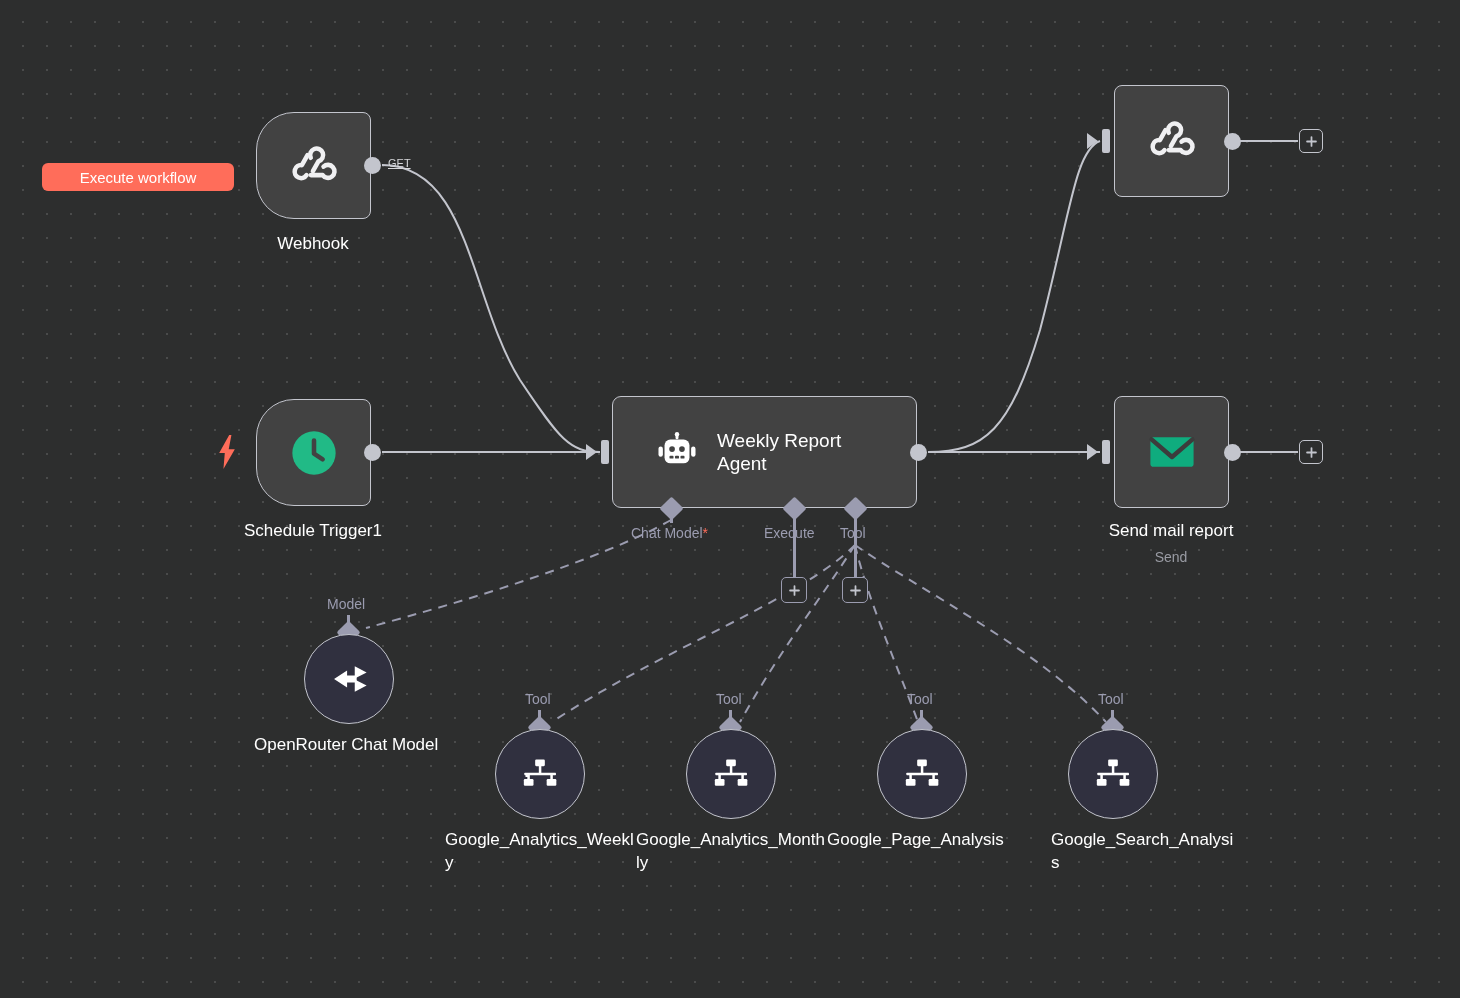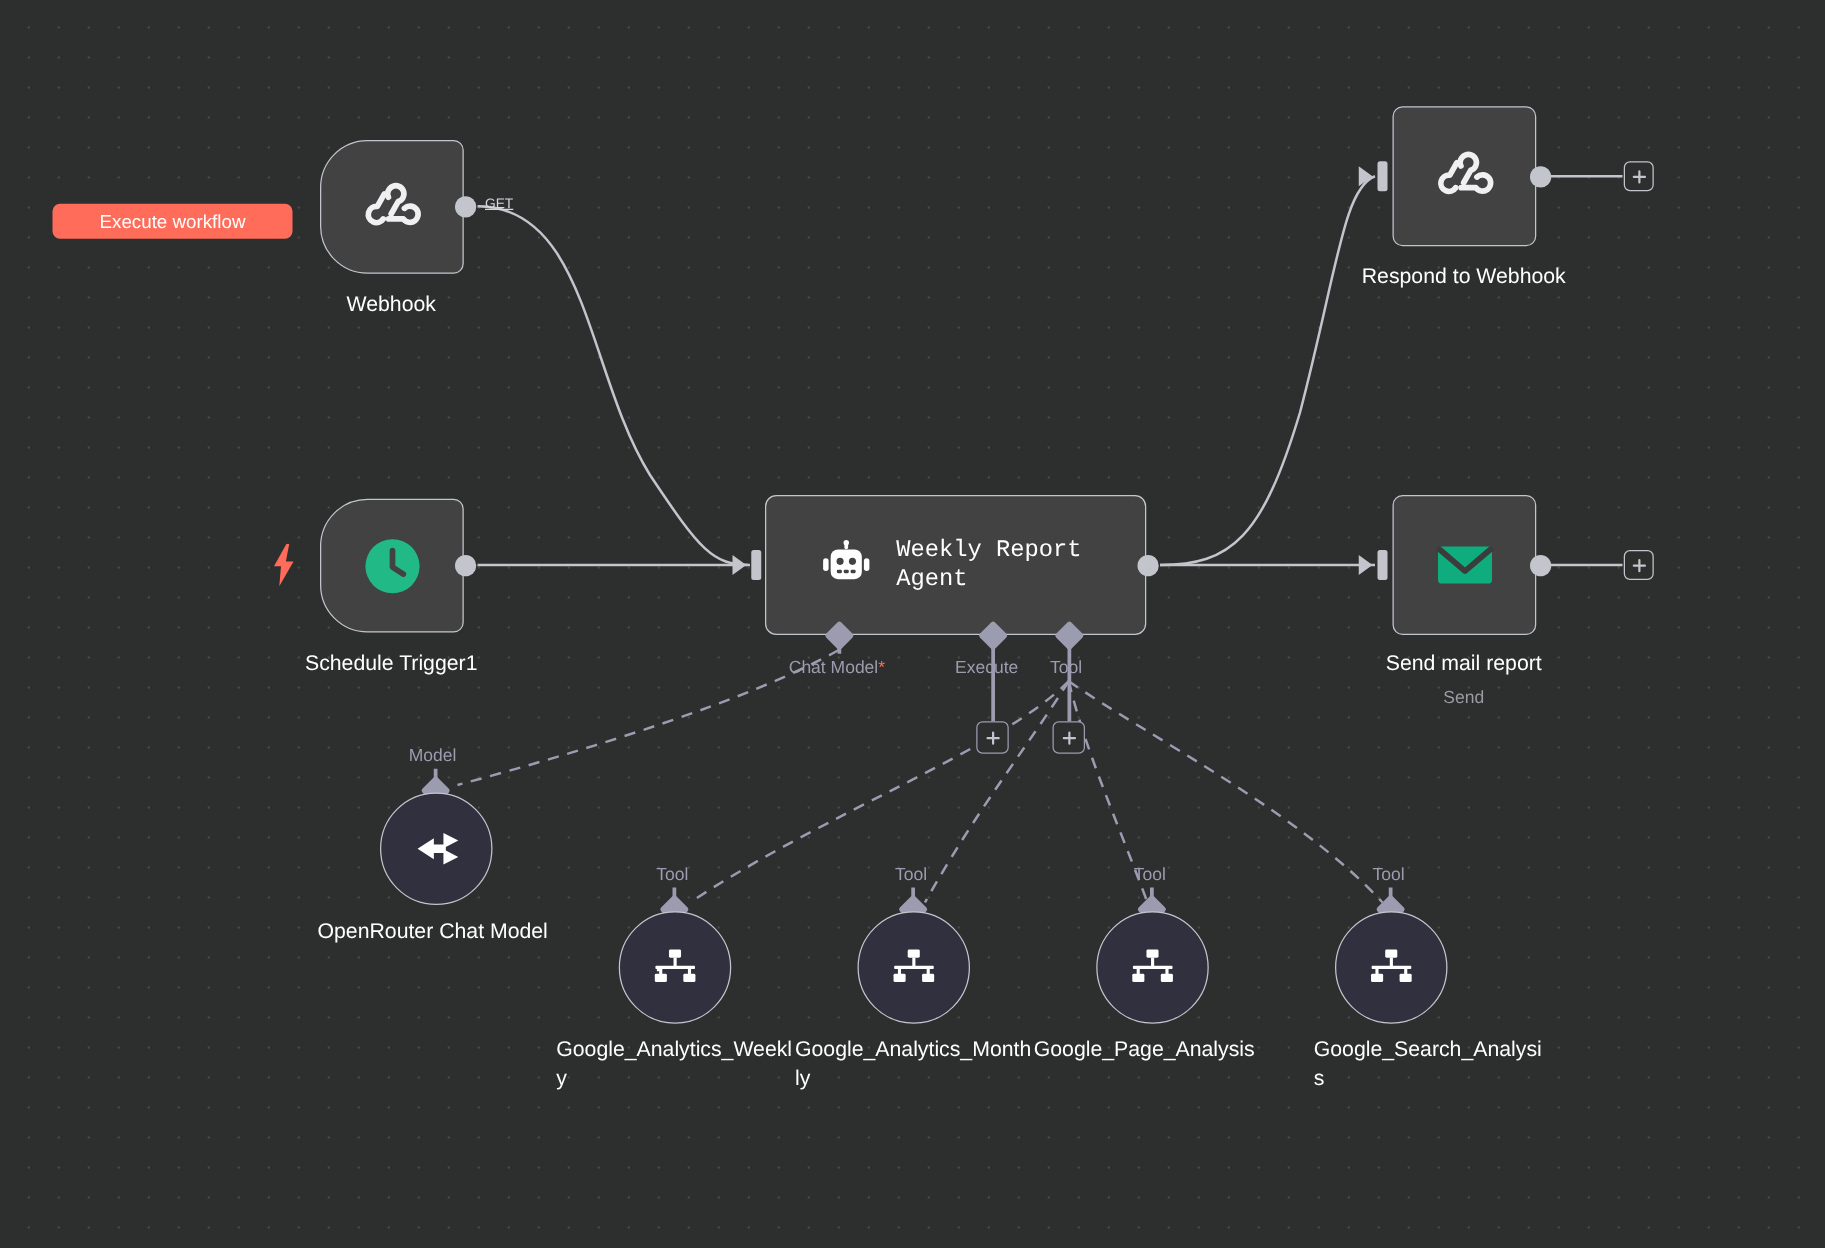--- a/index.html
+++ b/index.html
@@ -47,21 +47,20 @@
 
   
   .node {
     position: absolute;
     box-sizing: border-box;
     background: #424242;
     border: 1.6px solid #c3c5cd;
     display: flex;
     align-items: center;
     cursor: pointer;
-    font-family: Liberation Mono, monospace;
   }
   .node.trigger {
     border-radius: 38px 8px 8px 38px;
   }
   .node.plain {
     border-radius: 8px;
   }
   .node.agent {
     border-radius: 9px;
     padding-left: 42px;
@@ -308,21 +307,20 @@
         <path d="M8.6 16.2a3 3 0 1 1-2.2-4.6l2.6-4.6"></path>
       </svg>
     </span>
   </div>
   <div class="port-out" style="left:1224px; top:133px;"></div>
   <div class="plus-btn" style="left:1299px; top:129px;">
     <svg width="13" height="13" viewBox="0 0 14 14" stroke="#c3c5cd" stroke-width="1.9" stroke-linecap="round">
       <path d="M7 2.2v9.6M2.2 7h9.6"></path>
     </svg>
   </div>
-  <div class="node-label" style="left:1021px; top:209px; width:300px;">Respond to Webhook</div>
 
   <div class="port-arrow" style="left:1087px; top:444px;"></div>
   <div class="port-in" style="left:1102px; top:440px;"></div>
   <div class="node plain" style="left:1114px; top:396px; width:115px; height:112px; justify-content:center;">
     <span>
       <svg class="icon-svg" width="54" height="54" viewBox="0 0 24 24">
         <rect x="2.4" y="5.4" width="19.2" height="13.2" rx="1.4" fill="#0fac7e"></rect>
         <path d="M2.9 6.4 12 14.2l9.1-7.8" stroke="#3c3c3c" stroke-width="2.0" fill="none" stroke-linecap="round" stroke-linejoin="round"></path>
       </svg>
     </span>

